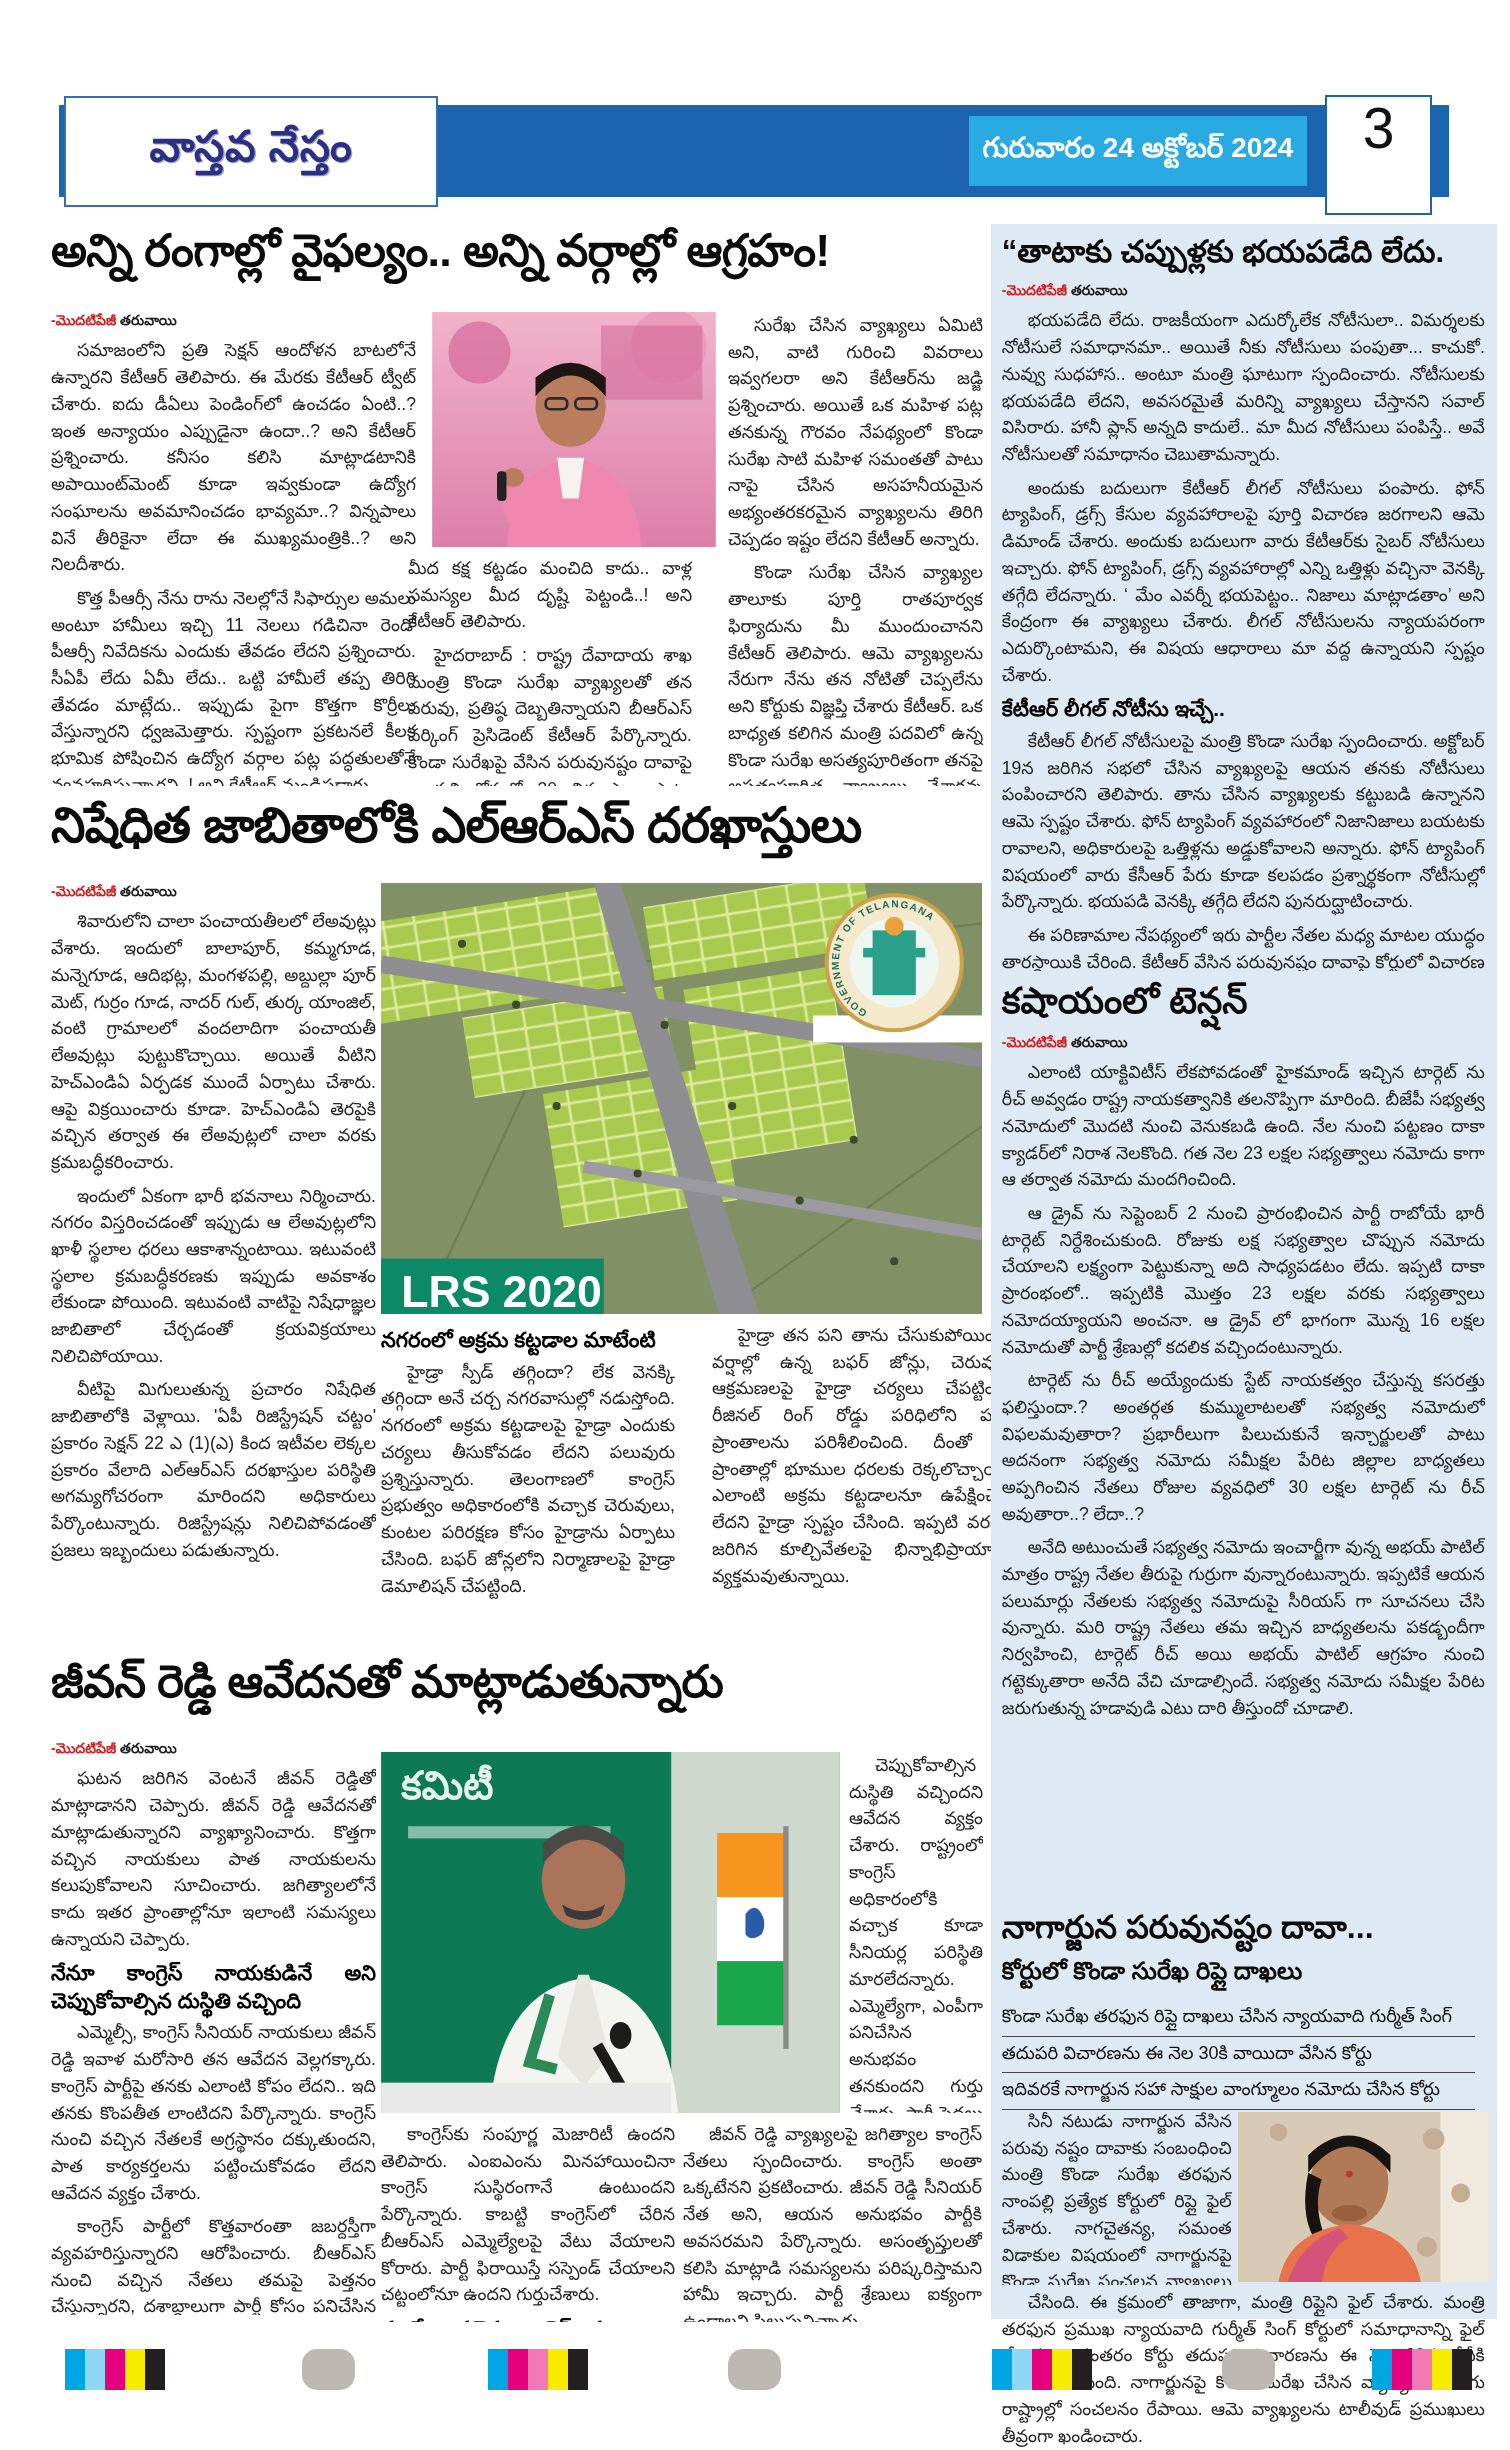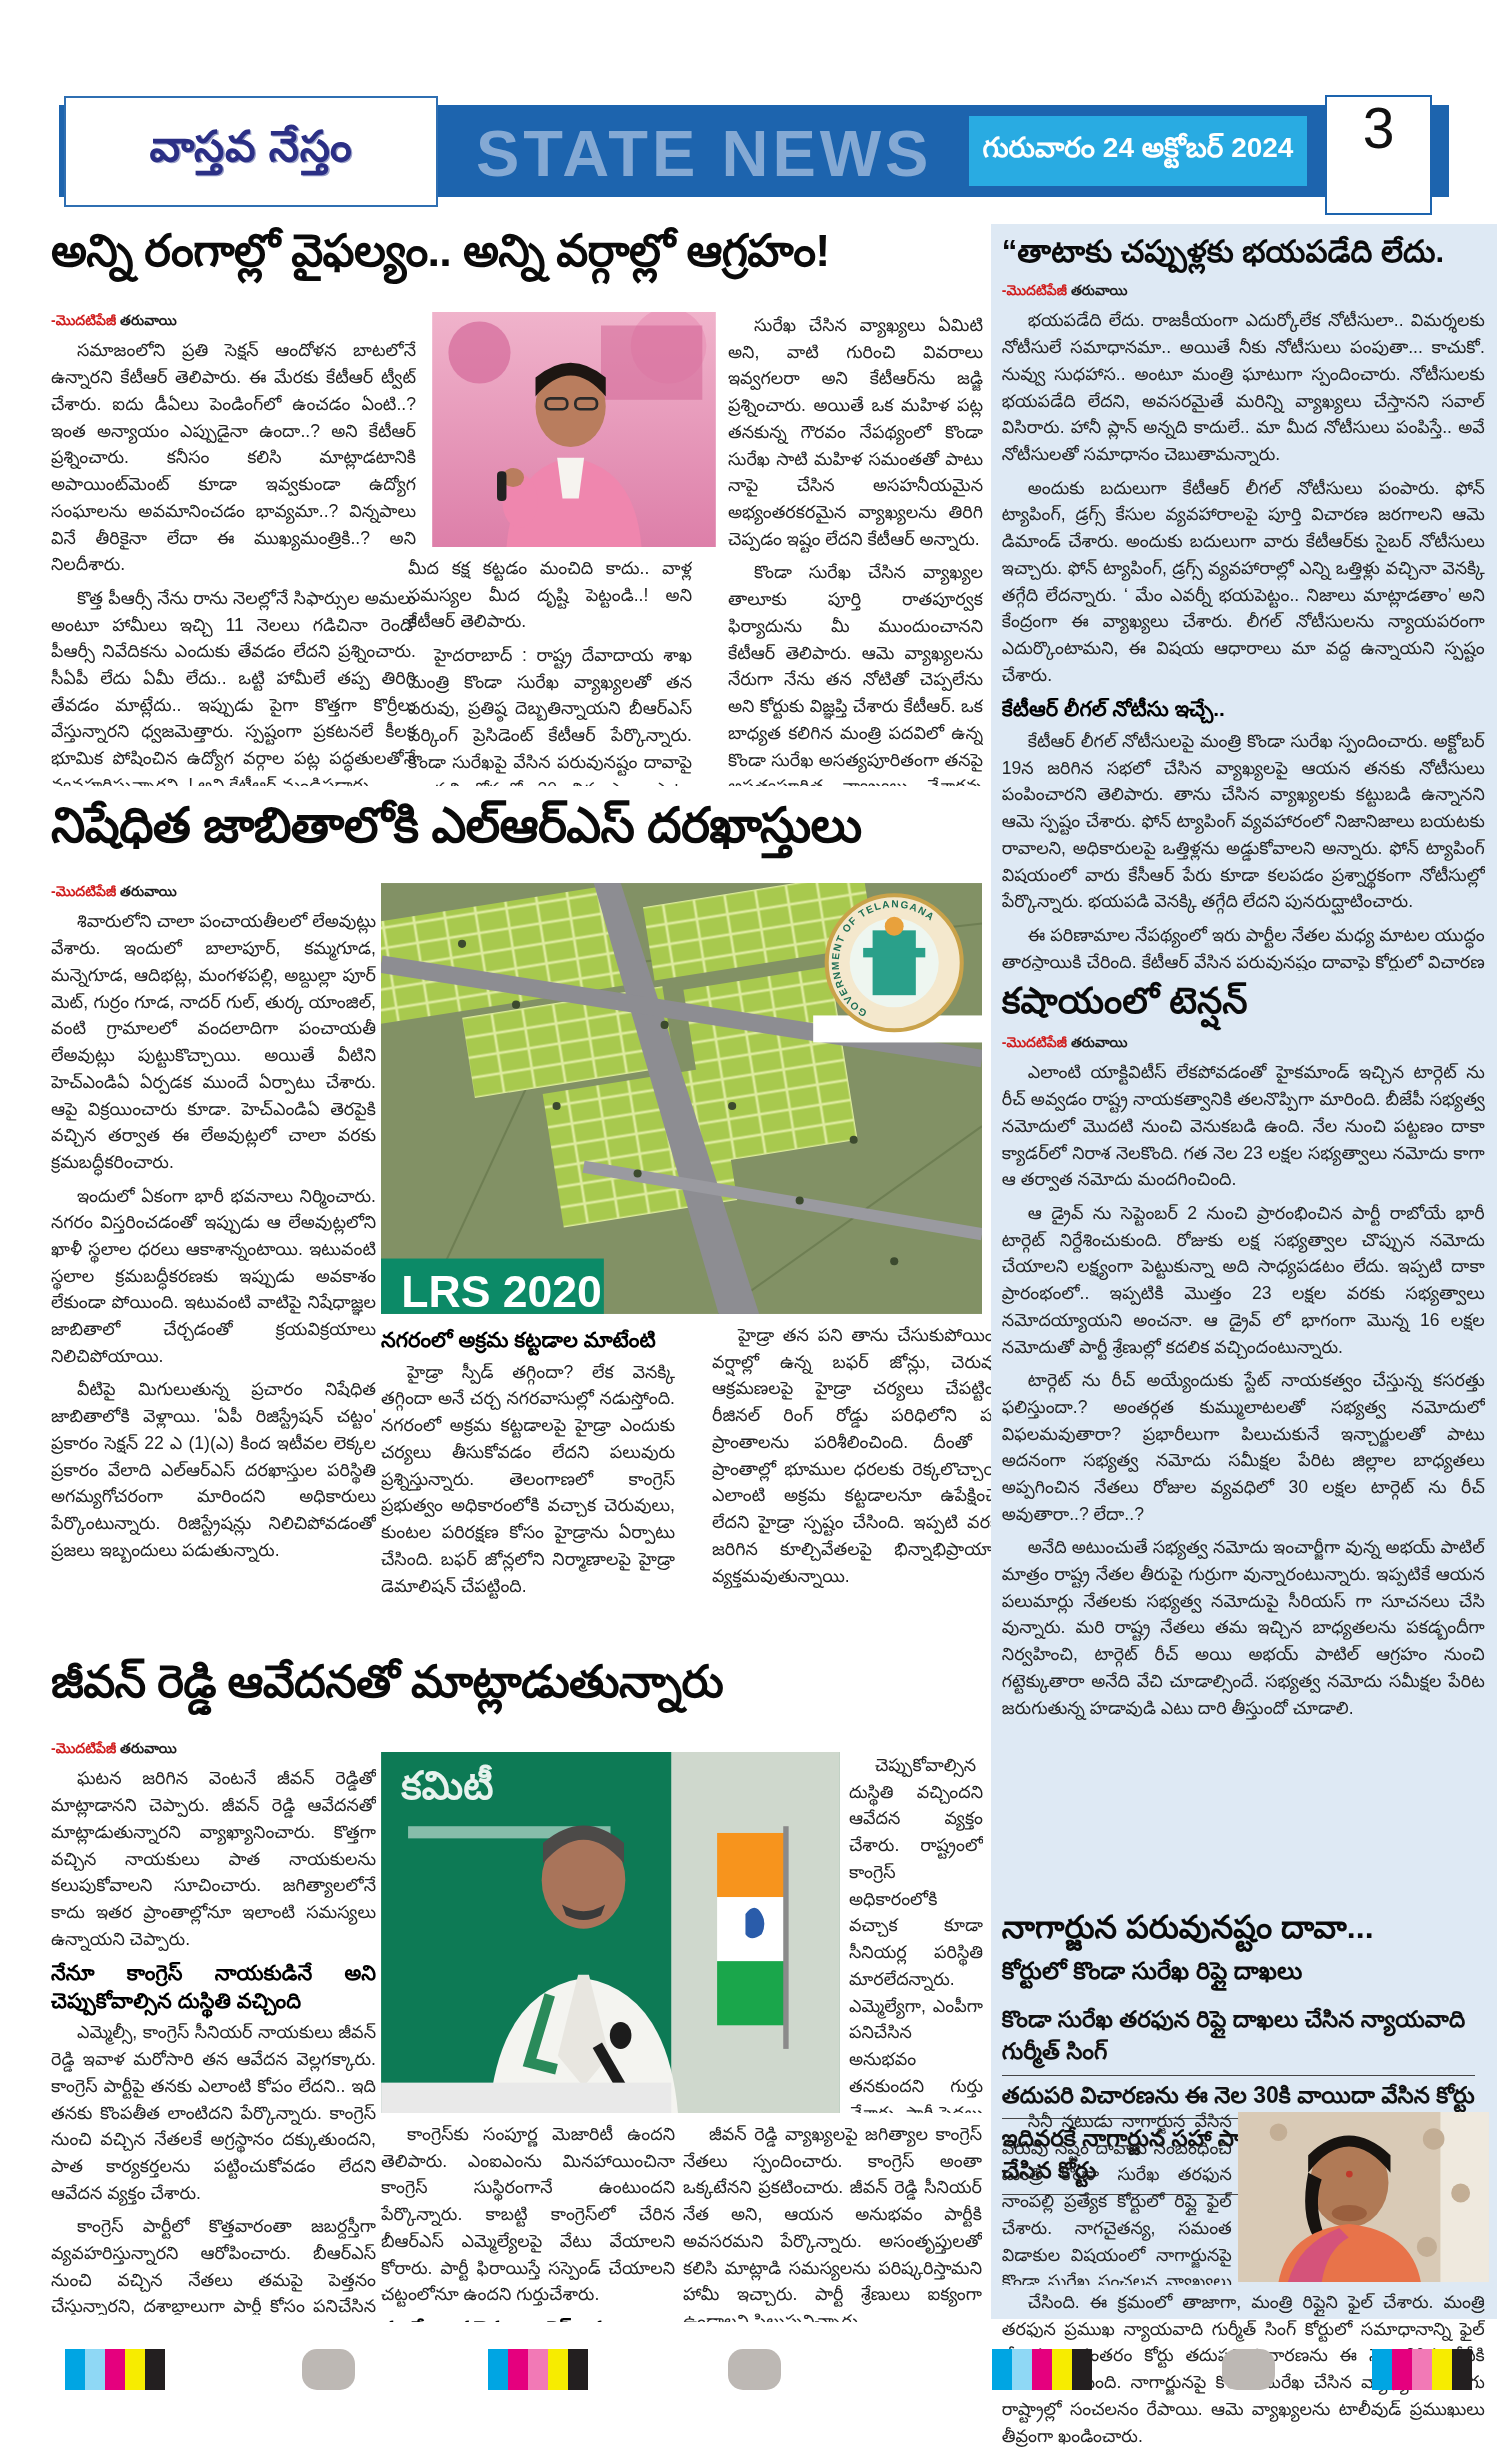--- a/index.html
+++ b/index.html
@@ -16,38 +16,37 @@
   .pageno{font-size:57px;font-weight:400;color:#111;line-height:1.1;}
   
   .headline{font-weight:900;color:#0b0b0b;line-height:1.04;letter-spacing:-0.7px;}
   .col{overflow:hidden;text-align:justify;}
   .bp{margin:0 0 6.8px 0;font-size:17.6px;line-height:1.52;color:#222;text-indent:26px;}
   .byline{font-size:14px;font-weight:700;margin:0 0 5.4px 0;text-indent:0;}
   .byline .red{color:#d01e1e;}
   .subhead{font-size:21px;font-weight:800;color:#000;line-height:1.3;margin:4px 0 5.4px 0;}
   .sidebar{background:#dee9f4;}
   .sb-head{font-weight:900;color:#0b0b0b;line-height:1.1;}
-  .uline{font-size:23px;font-weight:700;border-bottom:1.4px solid #444;padding-bottom:4.7px;margin:0 0 6px 0;color:#111;}
+  .uline{font-size:18px;font-weight:400;border-bottom:1.4px solid #444;padding-bottom:4.7px;margin:0 0 6px 0;color:#111;}
   .photo{display:block;}
   svg text{font-family:"Liberation Sans",sans-serif;}
   
   .cbar{display:flex;}
   .cbar div{width:20px;height:41px;}
   .gray-blob{width:53px;height:41px;background:#bdb8b4;border-radius:15px;}
 </style>
 </head>
 <body>
 
 <div class="page">
 
   <div class="abs band" style="left:59px;top:105px;width:1390px;height:92px;"></div>
   <div class="abs logo-box" style="left:64px;top:96px;width:370px;height:107px;">
     <span class="logo-text">వాస్తవ నేస్తం</span>
   </div>
-  <div class="abs section-title" style="left:476px;top:116px;">STATE NEWS</div>
   <div class="abs date-box" style="left:969px;top:116px;width:338px;height:70px;">
     <span>గురువారం 24 అక్టోబర్ 2024</span>
   </div>
   <div class="abs pageno-box" style="left:1325px;top:95px;width:103px;height:116px;">
     <span class="pageno">3</span>
   </div>
 
   <div class="abs headline" style="left:51px;top:228px;width:938px;font-size:45px;">అన్ని రంగాల్లో వైఫల్యం.. అన్ని వర్గాల్లో ఆగ్రహం!</div>
 
   <div class="abs col" style="left:51px;top:312px;width:365px;height:474px;">

